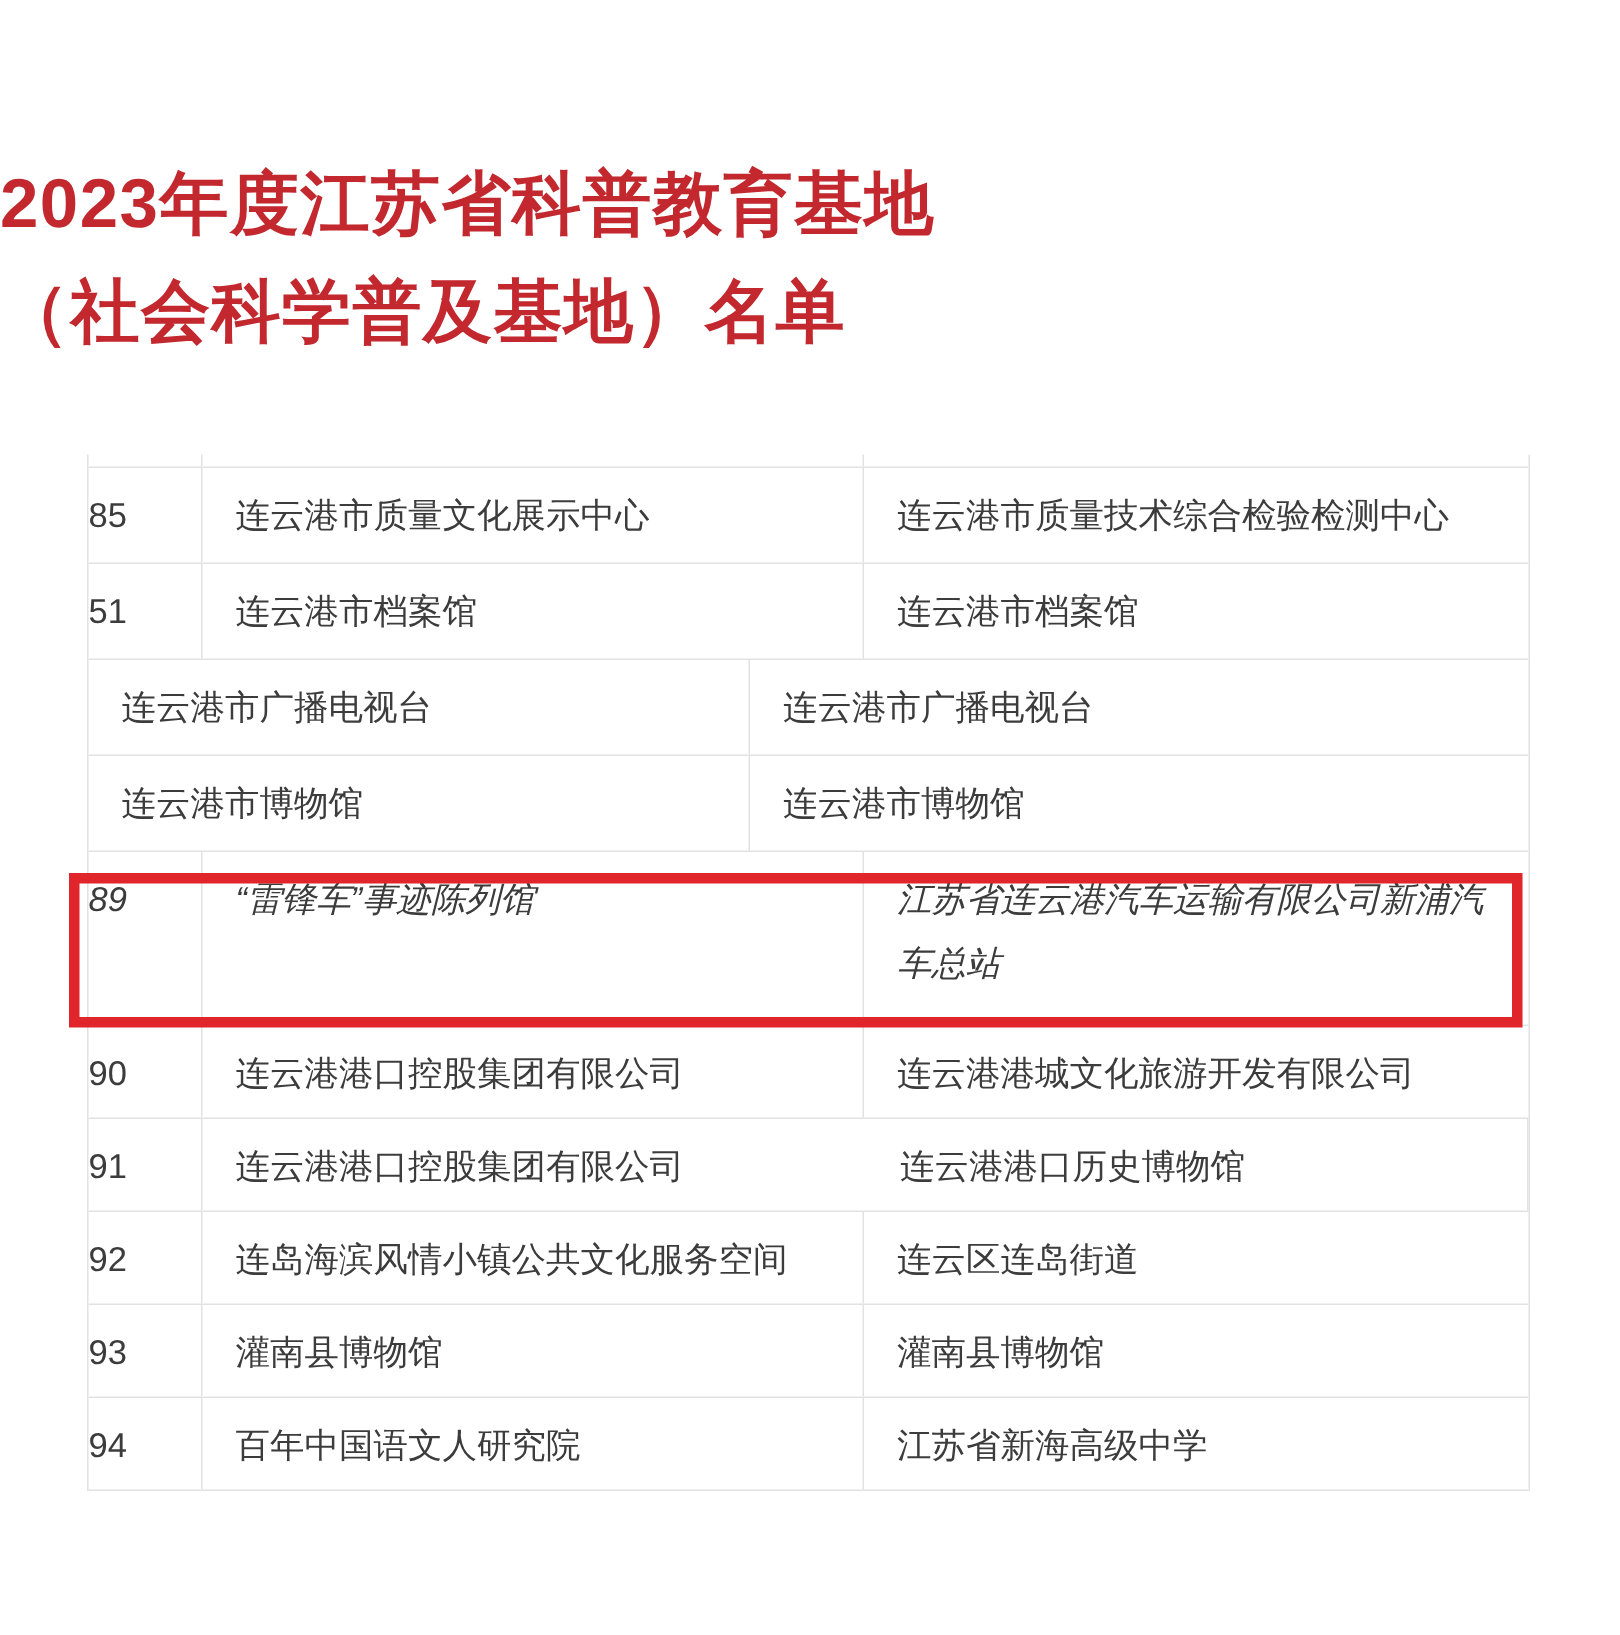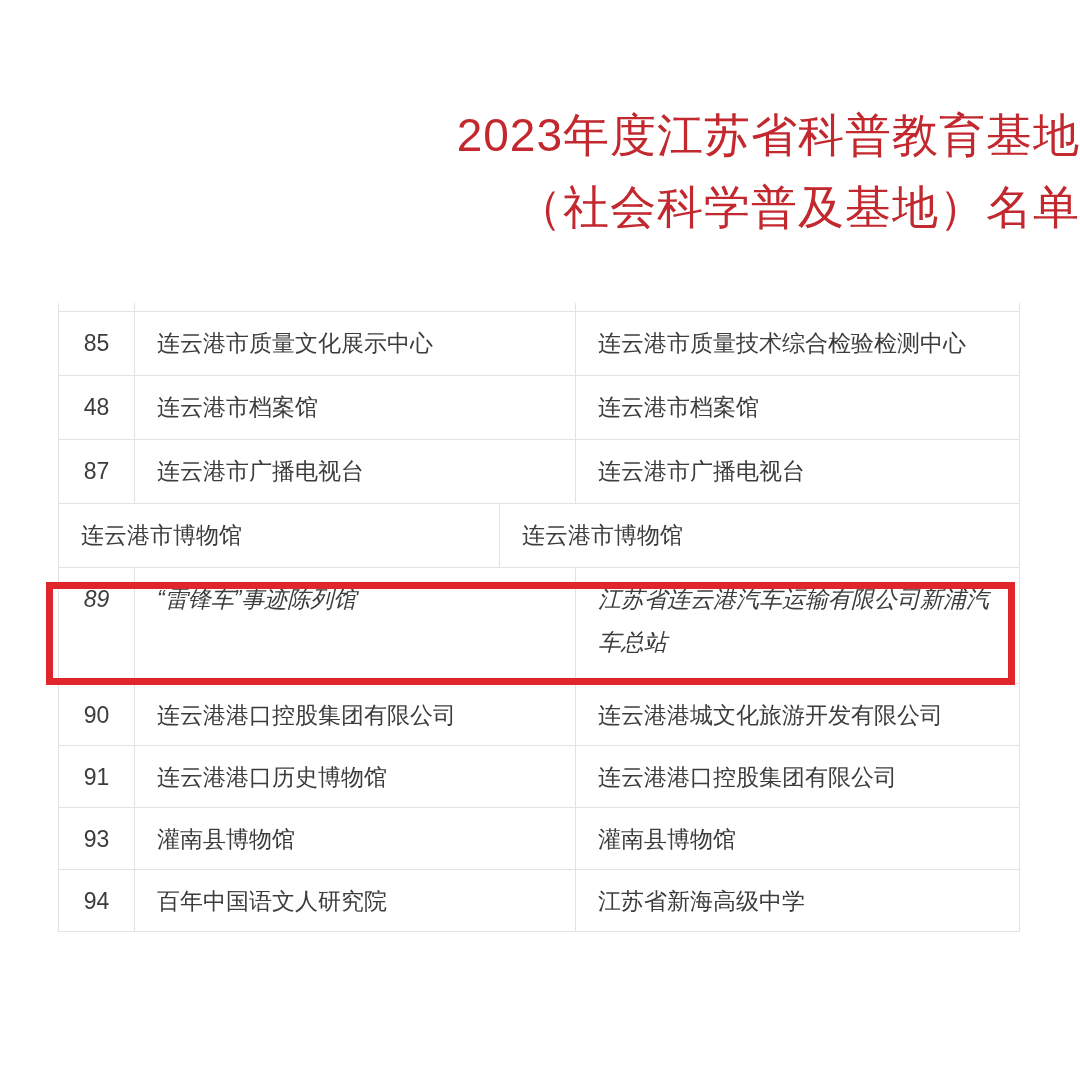--- a/index.html
+++ b/index.html
@@ -6,22 +6,22 @@
   body {
     width: 1080px; height: 1090px;
     background: #ffffff;
     position: relative;
     overflow: hidden;
     font-family: "Liberation Sans", sans-serif;
   }
   .doc-title {
     position: absolute;
     top: 99px; left: 0; width: 1080px;
-    text-align: right;
-    font-weight: normal;
+    text-align: left;
+    font-weight: bold;
     font-size: 46px;
     line-height: 72px;
     letter-spacing: 1px;
   }
   .base-table {
     position: absolute;
     left: 58px; top: 303px;
     width: 962px;
     box-sizing: border-box;
     border-left: 1px solid #e2e2e2;
@@ -40,21 +40,20 @@
   .r-tall   { height: 116px; font-style: italic; }
   .r-short  { height: 62px; }
   .cell {
     box-sizing: border-box;
     padding-top: 10px;
     overflow: hidden;
   }
   .c-num  {
     width: 76px;
     border-right: 1px solid #e2e2e2;
-    text-align: center;
   }
   .c-name {
     width: 441px;
     border-right: 1px solid #e2e2e2;
     padding-left: 22px; padding-right: 8px;
   }
   .c-org  {
     width: 443px;
     padding-left: 22px; padding-right: 14px;
   }
@@ -82,47 +81,51 @@
     <div class="cell c-num" style="padding:0;"></div>
     <div class="cell c-name" style="padding:0;"></div>
     <div class="cell c-org" style="padding:0;"></div>
   </div>
 <div class="row r-normal">
       <div class="cell c-num">85</div>
       <div class="cell c-name">连云港市质量文化展示中心</div>
       <div class="cell c-org">连云港市质量技术综合检验检测中心</div>
     </div>
     <div class="row r-normal">
-      <div class="cell c-num">48</div>
+      <div class="cell c-num">51</div>
       <div class="cell c-name">连云港市档案馆</div>
       <div class="cell c-org">连云港市档案馆</div>
     </div>
     <div class="row r-normal">
-      <div class="cell c-num">87</div>
       <div class="cell c-name">连云港市广播电视台</div>
       <div class="cell c-org">连云港市广播电视台</div>
     </div>
     <div class="row r-normal">
       <div class="cell c-name">连云港市博物馆</div>
       <div class="cell c-org">连云港市博物馆</div>
     </div>
     <div class="row r-tall">
       <div class="cell c-num">89</div>
       <div class="cell c-name">“雷锋车”事迹陈列馆</div>
       <div class="cell c-org">江苏省连云港汽车运输有限公司新浦汽车总站</div>
     </div>
     <div class="row r-short">
       <div class="cell c-num">90</div>
       <div class="cell c-name">连云港港口控股集团有限公司</div>
       <div class="cell c-org">连云港港城文化旅游开发有限公司</div>
     </div>
     <div class="row r-short">
       <div class="cell c-num">91</div>
+      <div class="cell c-org">连云港港口控股集团有限公司</div>
       <div class="cell c-name">连云港港口历史博物馆</div>
-      <div class="cell c-org">连云港港口控股集团有限公司</div>
+    </div>
+    <div class="row r-short">
+      <div class="cell c-num">92</div>
+      <div class="cell c-name">连岛海滨风情小镇公共文化服务空间</div>
+      <div class="cell c-org">连云区连岛街道</div>
     </div>
     <div class="row r-short">
       <div class="cell c-num">93</div>
       <div class="cell c-name">灌南县博物馆</div>
       <div class="cell c-org">灌南县博物馆</div>
     </div>
     <div class="row r-short">
       <div class="cell c-num">94</div>
       <div class="cell c-name">百年中国语文人研究院</div>
       <div class="cell c-org">江苏省新海高级中学</div>

